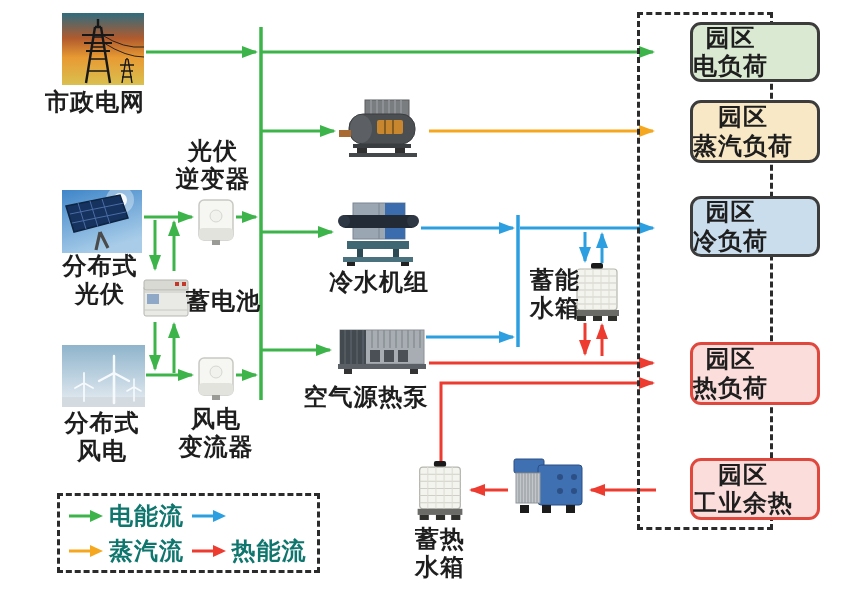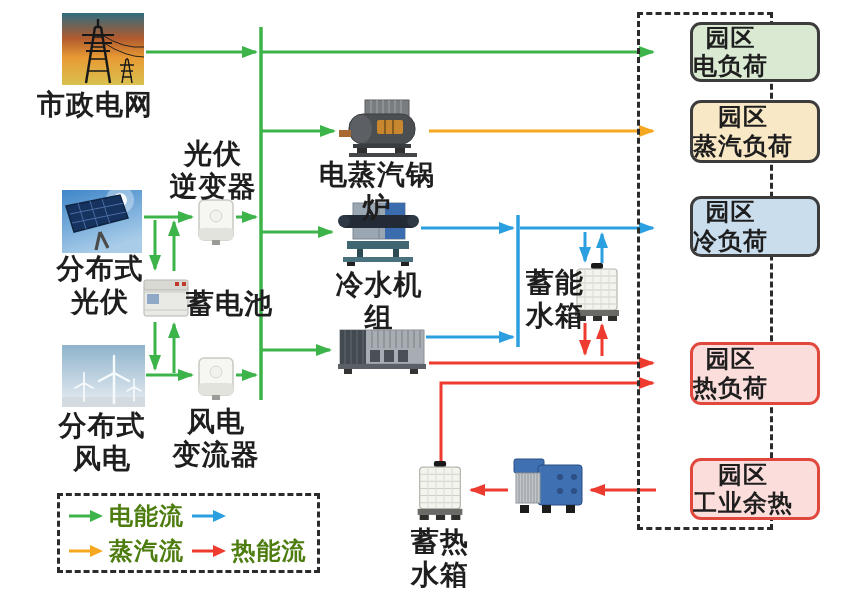--- a/index.html
+++ b/index.html
@@ -1,37 +1,37 @@
 <!DOCTYPE html>
 <html><head>
 <meta charset="utf-8">
 <style>
   html,body{margin:0;padding:0;background:#ffffff;}
   #stage{position:relative;width:863px;height:595px;background:#ffffff;overflow:hidden;
          font-family:"Liberation Sans","DejaVu Sans",sans-serif;}
   .abs{position:absolute;}
-  .lbl{position:absolute;font-size:28px;font-weight:700;color:#1e1e1e;text-align:center;
+  .lbl{position:absolute;font-size:24px;font-weight:700;color:#1e1e1e;text-align:center;
        line-height:1.18;white-space:pre-line;letter-spacing:1px;}
   .lbl.left{text-align:left;}
   .load-box{position:absolute;left:658px;width:130px;border-radius:11px;
             display:flex;align-items:center;justify-content:flex-start;box-sizing:border-box;margin-left:32px;}
   .lbl2{font-size:24px;font-weight:700;color:#1e1e1e;text-align:center;line-height:1.18;
         white-space:pre-line;letter-spacing:1px;}
   .box-green{background:#d9e9d2;border:3px solid #3c3c3c;}
   .box-tan{background:#f9e8c5;border:3px solid #3c3c3c;}
   .box-blue{background:#cadded;border:3px solid #3c3c3c;}
   .box-pink{background:#fbdddb;border:3px solid #e0483e;}
   .dashed-panel{position:absolute;left:637px;top:12px;width:136px;height:518px;
                 border:3px dashed #2b2b2b;box-sizing:border-box;}
   .legend-box{position:absolute;left:57px;top:493px;width:263px;height:80px;
               border:3px dashed #2b2b2b;box-sizing:border-box;
               display:grid;grid-template-columns:1fr 1fr;grid-template-rows:1fr 1fr;
               align-items:center;padding:2px 4px 2px 8px;}
   .legend-item{display:flex;align-items:center;gap:5px;}
-  .legend-item span{font-size:24px;font-weight:700;color:#4d7c0f;letter-spacing:1px;}
+  .legend-item span{font-size:24px;font-weight:700;color:#0f766e;letter-spacing:1px;}
   svg{display:block;}
 </style>
 </head>
 <body>
 
 <div id="stage">
 
   <svg class="abs" style="left:0;top:0" width="863" height="595" viewBox="0 0 863 595">
     <defs>
       <marker id="mG" markerUnits="userSpaceOnUse" markerWidth="16" markerHeight="12" refX="14" refY="6" orient="auto">
@@ -246,22 +246,22 @@
   <div class="lbl" style="left:35px;top:88px;width:120px">市政电网</div>
   <div class="lbl" style="left:40px;top:252px;width:120px">分布式
 光伏</div>
   <div class="lbl" style="left:42px;top:409px;width:120px">分布式
 风电</div>
   <div class="lbl" style="left:163px;top:137px;width:100px">光伏
 逆变器</div>
   <div class="lbl left" style="left:186px;top:287px;width:90px">蓄电池</div>
   <div class="lbl" style="left:166px;top:405px;width:100px">风电
 变流器</div>
-  <div class="lbl" style="left:307px;top:158px;width:140px">电蒸汽锅炉</div>
   <div class="lbl" style="left:324px;top:268px;width:110px">冷水机组</div>
+  <div class="lbl" style="left:296px;top:383px;width:140px">空气源热泵</div>
   <div class="lbl" style="left:524px;top:266px;width:62px">蓄能
 水箱</div>
   <div class="lbl" style="left:407px;top:525px;width:66px">蓄热
 水箱</div>
 
   <div class="dashed-panel"></div>
 
   <div class="load-box box-green" style="top:22px;height:60px">
     <span class="lbl2">园区
 电负荷</span>

